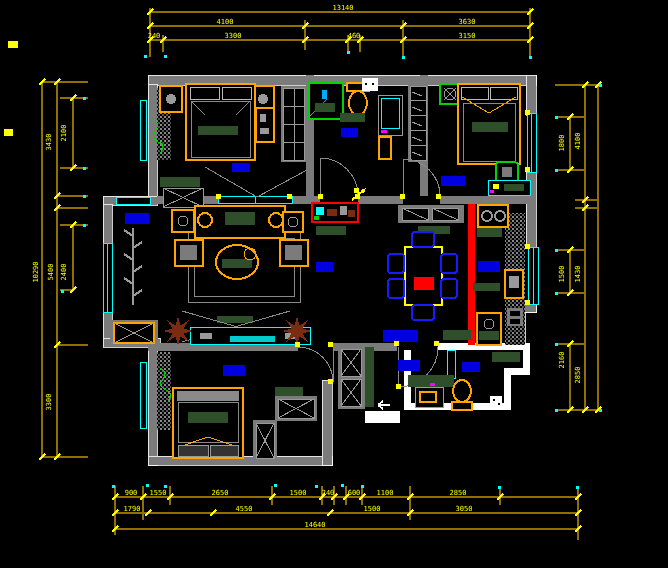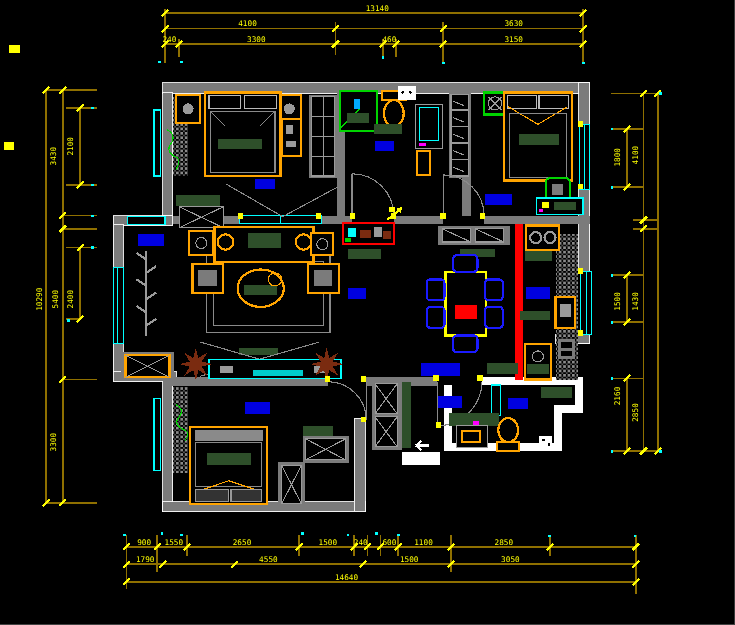--- a/index.html
+++ b/index.html
@@ -1,16 +1,16 @@
 <!DOCTYPE html>
 <html><head>
 <meta charset="utf-8">
 <style>
   html,body{margin:0;padding:0;background:#000;}
-  .stage{position:relative;width:668px;height:568px;background:#ffffff;overflow:hidden;
+  .stage{position:relative;width:668px;height:568px;background:#fde047;overflow:hidden;
          font-family:"DejaVu Sans Mono", monospace;}
   svg{display:block}
   text{font-family:"DejaVu Sans Mono", monospace;}
 </style>
 </head>
 <body>
 
 <div class="stage" title="residential apartment floor plan - CAD drawing view">
 <svg width="668" height="568" viewBox="0 0 668 568" shape-rendering="crispEdges">
   <defs>

